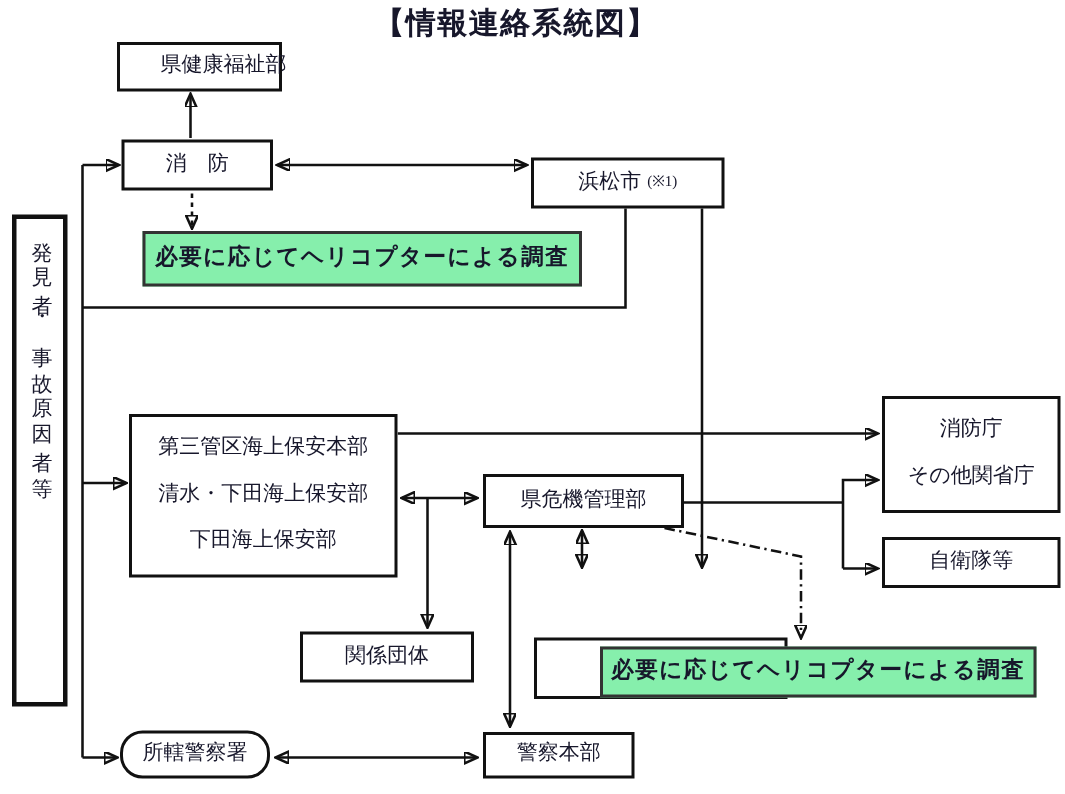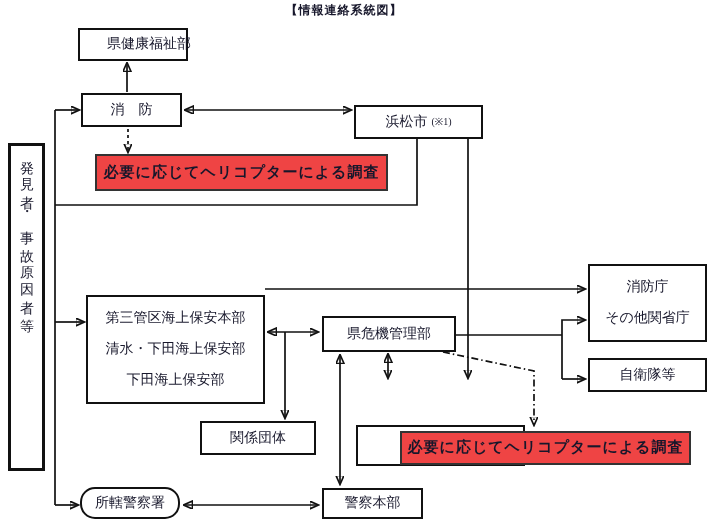--- a/index.html
+++ b/index.html
@@ -2,30 +2,30 @@
 <html><head>
 <meta charset="utf-8">
 <style>
   html,body{margin:0;padding:0;background:#ffffff;}
   #stage{
     position:relative;width:710px;height:529px;background:#ffffff;overflow:hidden;
     font-family:"Liberation Serif","DejaVu Serif",serif;color:#17172b;
   }
   #title{
     position:absolute;top:2px;left:0;width:688px;text-align:center;
-    font-size:12px;font-weight:bold;letter-spacing:1px;
+    font-size:20px;font-weight:bold;letter-spacing:1px;
   }
   .node{
     position:absolute;box-sizing:border-box;border:2px solid #111111;background:#ffffff;
     display:flex;align-items:center;justify-content:center;
     font-size:14px;line-height:1.15;text-align:center;white-space:nowrap;
   }
   .node.thick{border-width:3px;}
   .node.orange{
-    background:#ef4444;border-color:#333333;font-weight:bold;font-size:15px;letter-spacing:1px;
+    background:#86efac;border-color:#333333;font-weight:bold;font-size:15px;letter-spacing:1px;
   }
   .node .note{font-size:10px;margin-left:4px;}
   .multiline{flex-direction:column;justify-content:space-around;padding:6px 4px;}
   .vertical-label{
     writing-mode:vertical-rl;text-orientation:upright;
     letter-spacing:1.25em;padding-top:4px;
     display:flex;align-items:center;justify-content:flex-start;
   }
   #connectors{position:absolute;left:0;top:0;}
   #connectors path{stroke:#111111;stroke-width:1.7;fill:none;}
@@ -82,21 +82,21 @@
 
   <div class="node" style="left:354px;top:93px;width:129px;height:34px;margin-top:12px;">
     <span>浜松市</span>
     <span class="note">(※1)</span>
   </div>
 
   <div class="node orange" style="left:95px;top:154px;width:293px;height:37px;">必要に応じてヘリコプターによる調査</div>
 
   <div class="node thick vertical-label" style="left:8px;top:143px;width:37px;height:328px;">発見者・事故原因者等</div>
 
-  <div class="node multiline" style="left:86px;top:276px;width:179px;height:109px;margin-top:19px;">
+  <div class="node multiline" style="left:86px;top:276px;width:179px;height:109px;">
     <div>第三管区海上保安本部</div>
     <div>清水・下田海上保安部</div>
     <div>下田海上保安部</div>
   </div>
 
   <div class="node" style="left:322px;top:316px;width:134px;height:36px;">県危機管理部</div>
 
   <div class="node multiline" style="left:588px;top:264px;width:119px;height:78px;">
     <div>消防庁</div>
     <div>その他関省庁</div>

